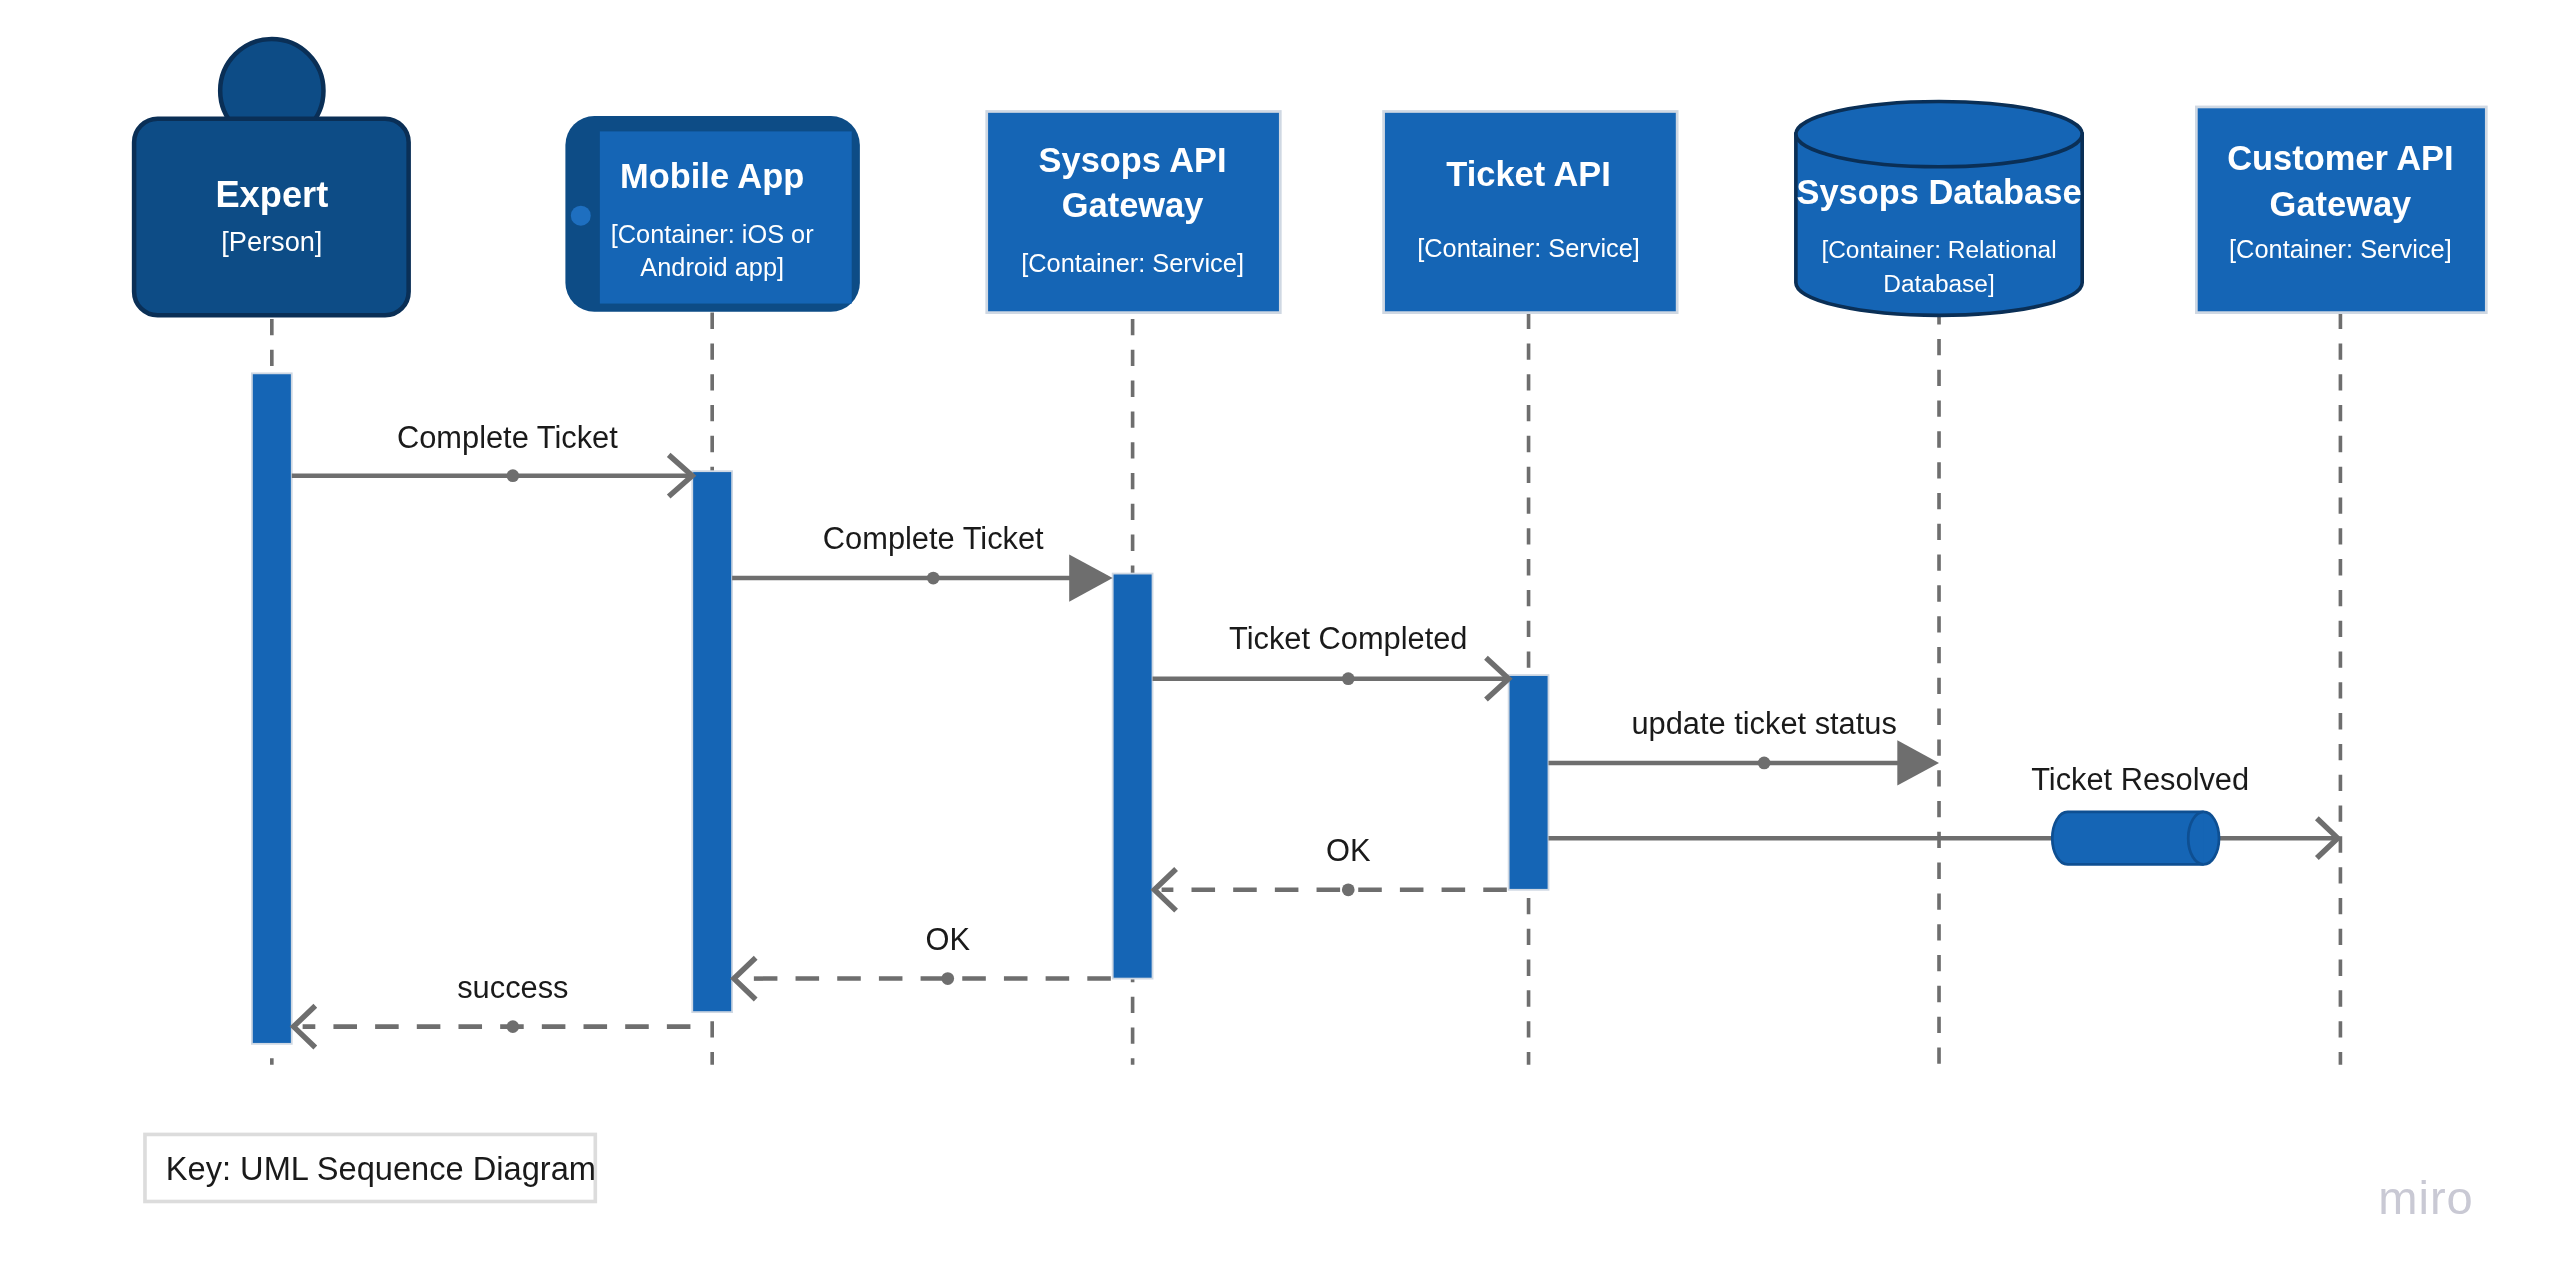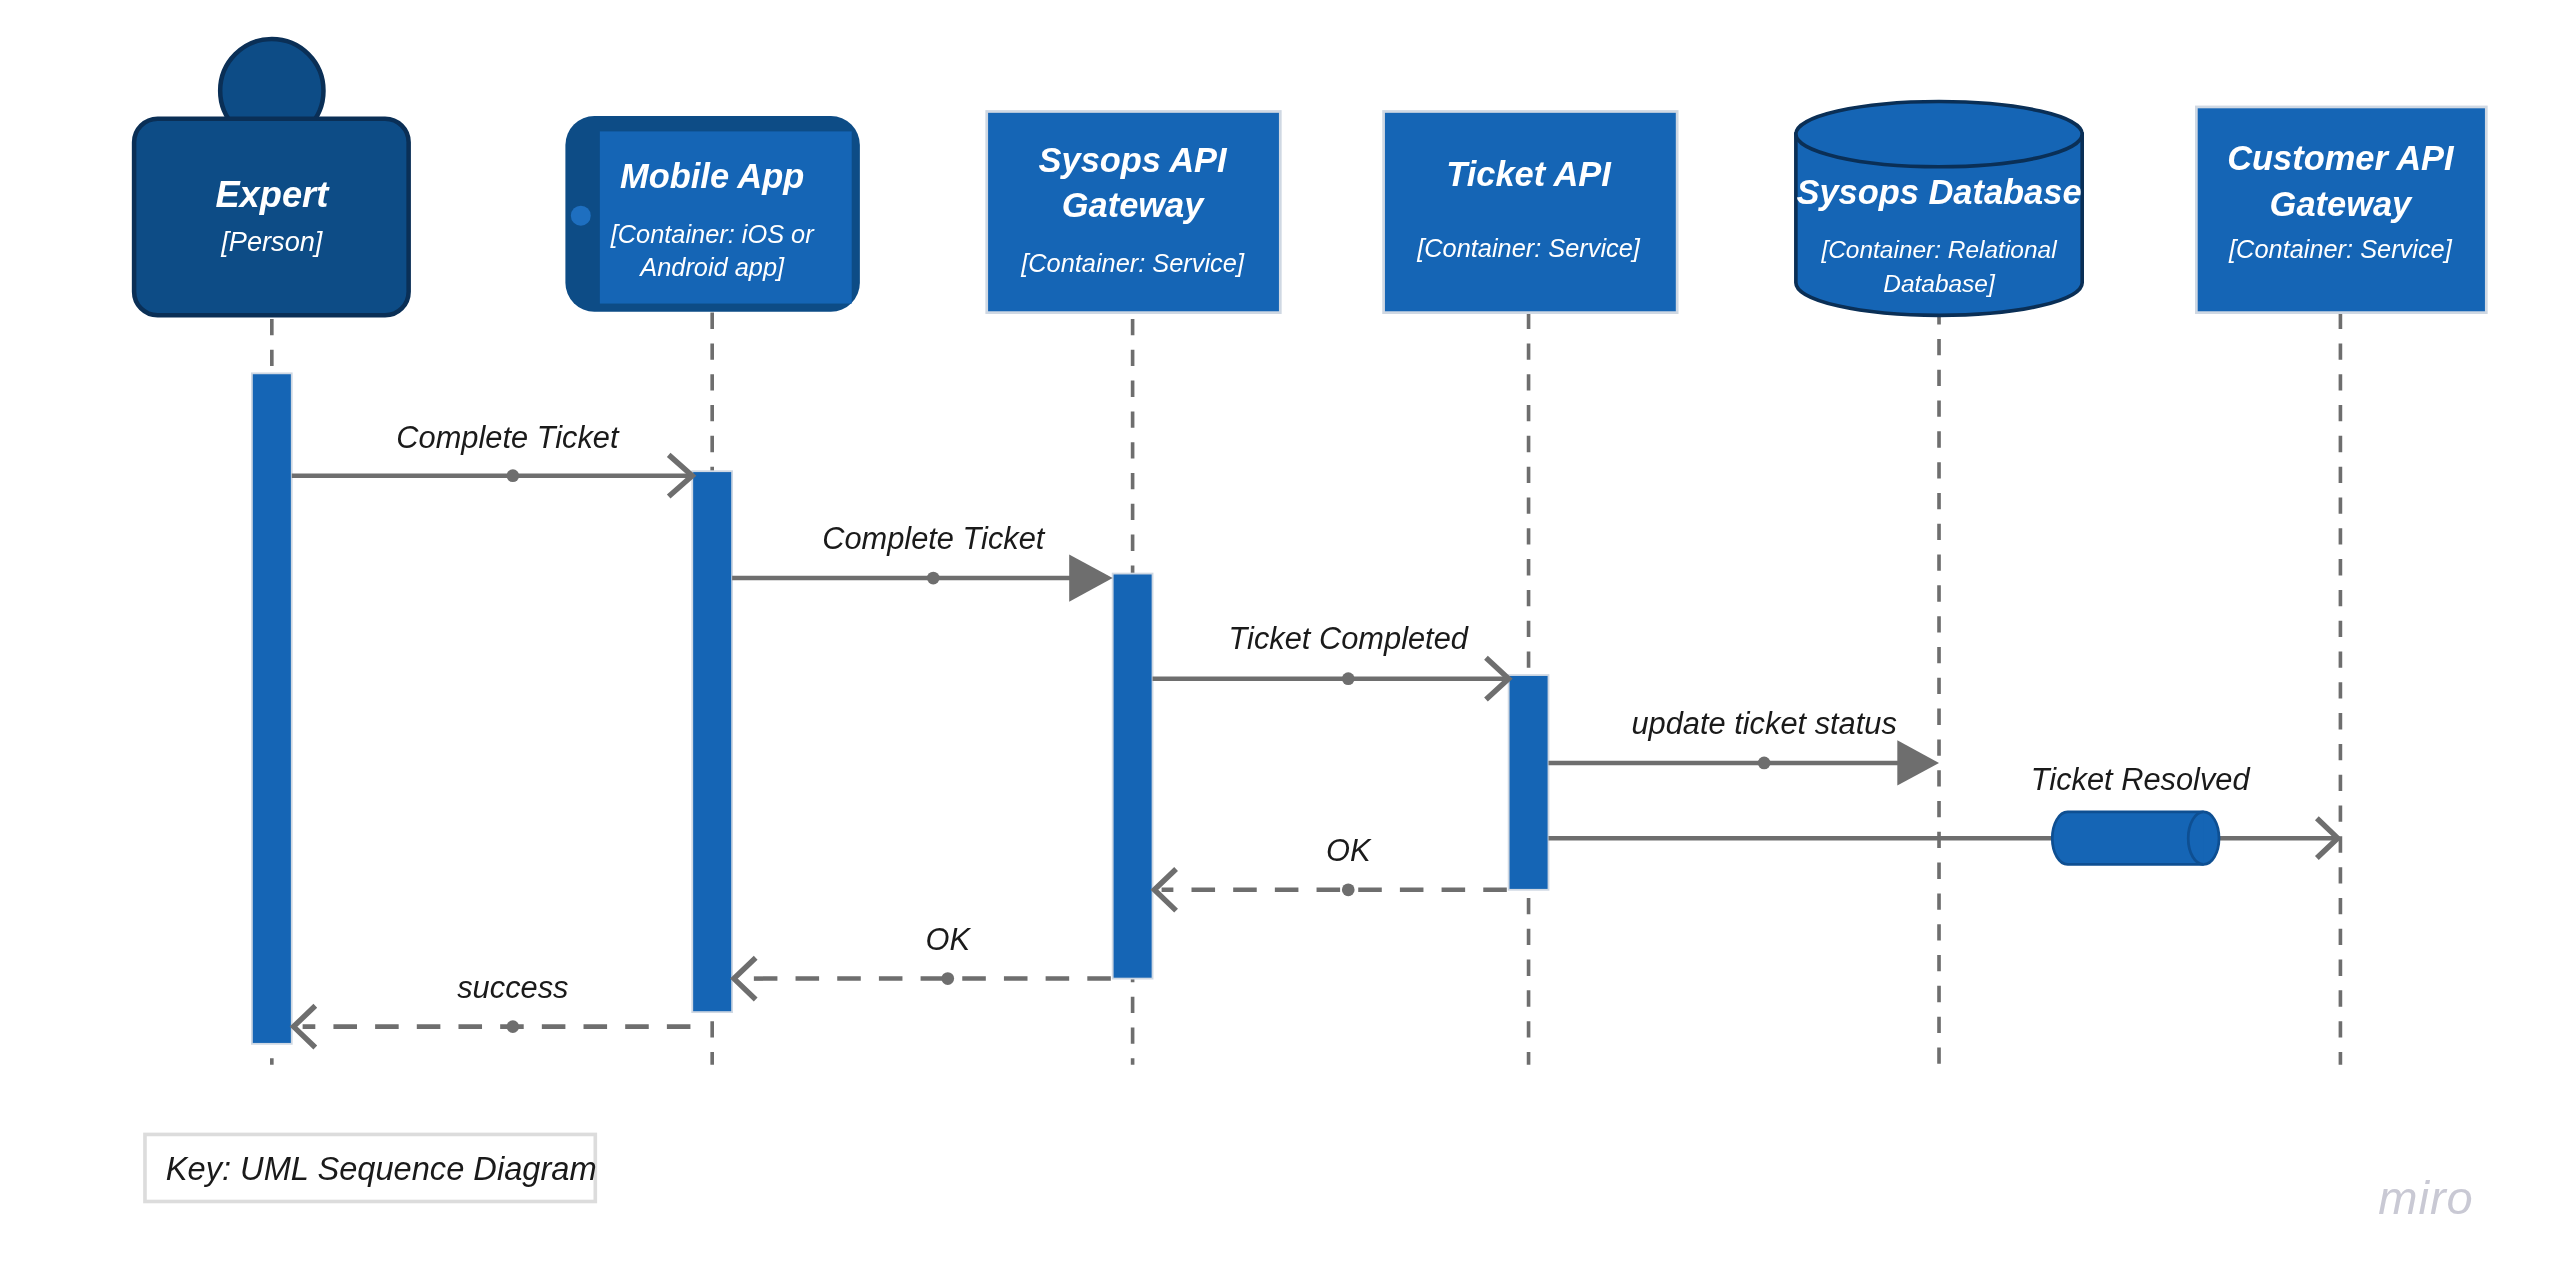--- a/index.html
+++ b/index.html
@@ -11,21 +11,20 @@
     font-family: "Liberation Sans", sans-serif;
     width: 2576px;
     height: 1274px;
     overflow: hidden;
   }
   #canvas {
     position: relative;
     width: 2576px;
     height: 1214px;
     background: #ffffff;
-    font-style: italic;
   }
   svg.diagram {
     position: absolute;
     top: 0;
     left: 0;
     width: 2576px;
     height: 1274px;
   }
   .ptitle {
     font-family: "Liberation Sans", sans-serif;

